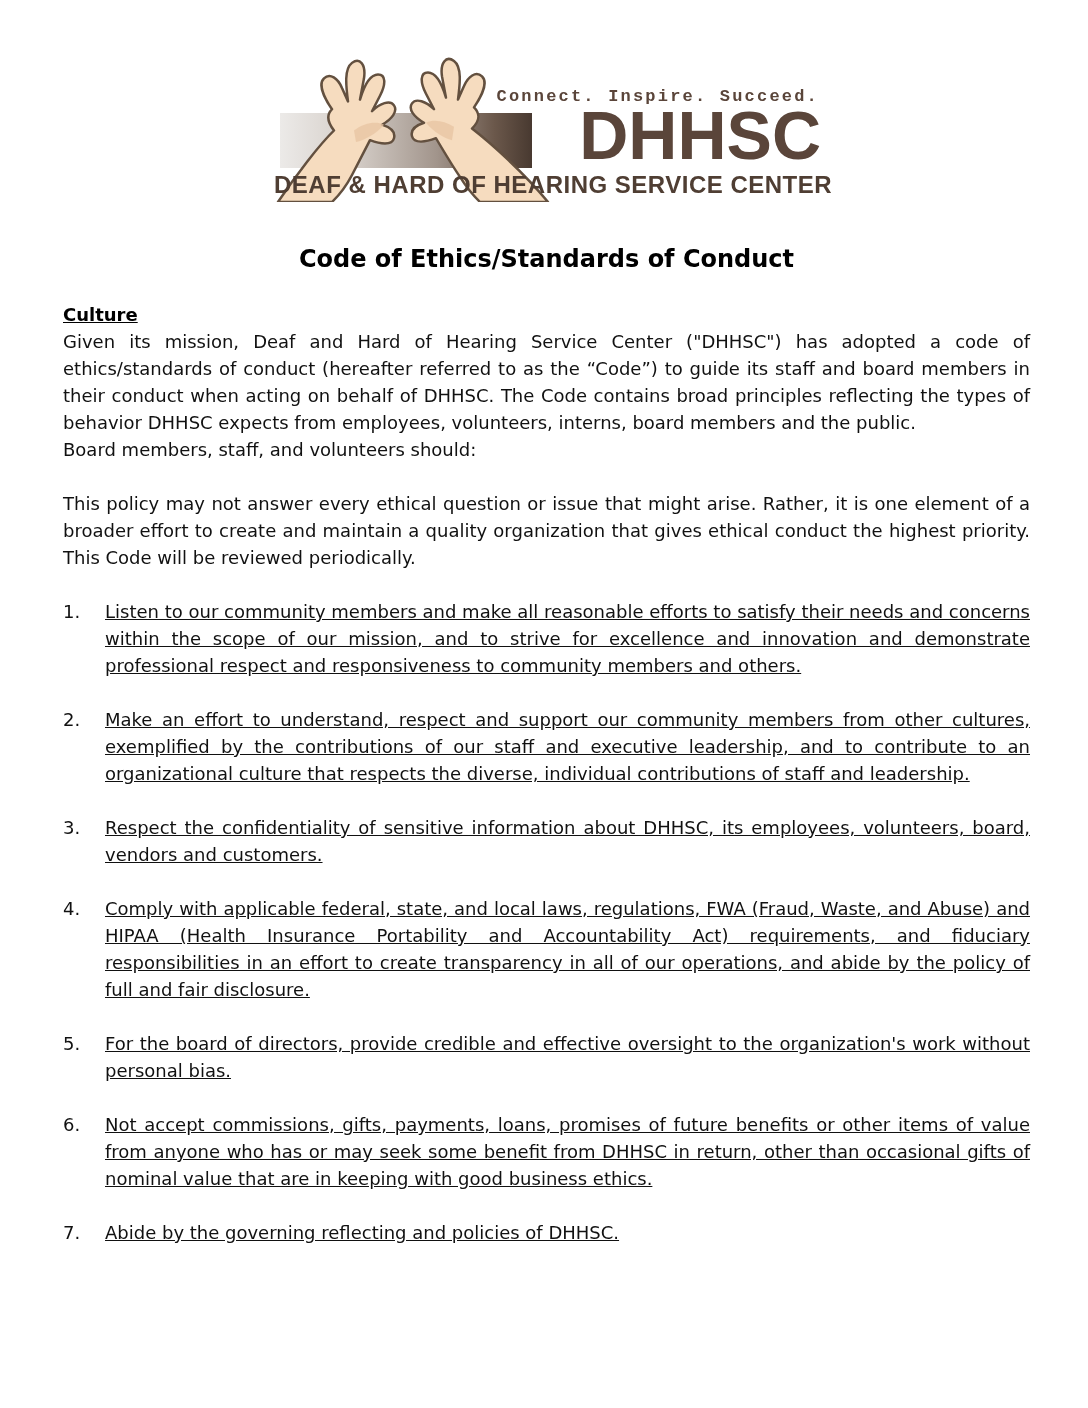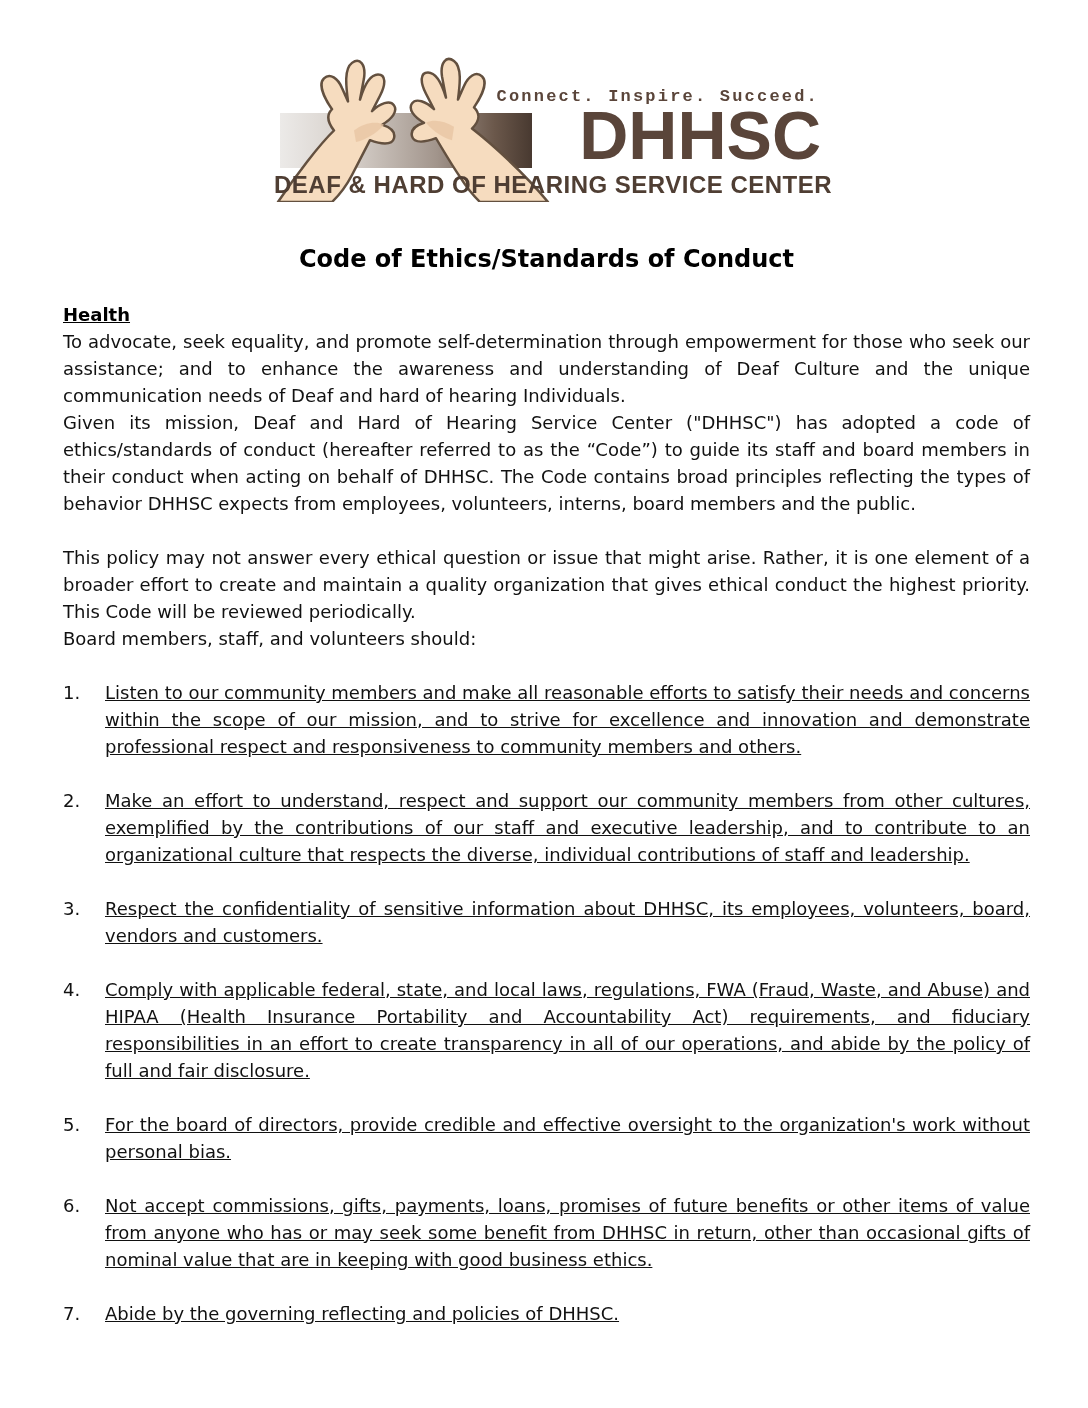--- a/index.html
+++ b/index.html
@@ -150,28 +150,27 @@
     <div class="logo-tagline">Connect. Inspire. Succeed.</div>
     <div class="logo-acronym">DHHSC</div>
     <div class="logo-orgname">DEAF &amp; HARD OF HEARING SERVICE CENTER</div>
   </header>
 
   <h1 class="doc-title">
     <span>Code of Ethics/Standards of Conduct</span><br>
   </h1>
 
   <section>
-    <h2 class="section-heading">Health</h2>
-    <p class="para">To advocate, seek equality, and promote self-determination through empowerment for those who seek our assistance; and to enhance the awareness and understanding of Deaf Culture and the unique communication needs of Deaf and hard of hearing Individuals.</p>
+    <h2 class="section-heading">Culture</h2>
   </section>
 
   <section>
     <p class="para">Given its mission, Deaf and Hard of Hearing Service Center ("DHHSC") has adopted a code of ethics/standards of conduct (hereafter referred to as the “Code”) to guide its staff and board members in their conduct when acting on behalf of DHHSC. The Code contains broad principles reflecting the types of behavior DHHSC expects from employees, volunteers, interns, board members and the public.</p>
+    <p class="para">Board members, staff, and volunteers should:</p>
     <p class="para gap-above">This policy may not answer every ethical question or issue that might arise. Rather, it is one element of a broader effort to create and maintain a quality organization that gives ethical conduct the highest priority. This Code will be reviewed periodically.</p>
-    <p class="para">Board members, staff, and volunteers should:</p>
   </section>
 
   <ol class="ethics-list">
     <li>
       <span class="num">1.</span>
       <span class="txt">Listen to our community members and make all reasonable efforts to satisfy their needs and concerns within the scope of our mission, and to strive for excellence and innovation and demonstrate professional respect and responsiveness to community members and others.</span>
     </li>
     <li>
       <span class="num">2.</span>
       <span class="txt">Make an effort to understand, respect and support our community members from other cultures, exemplified by the contributions of our staff and executive leadership, and to contribute to an organizational culture that respects the diverse, individual contributions of staff and leadership.</span>

